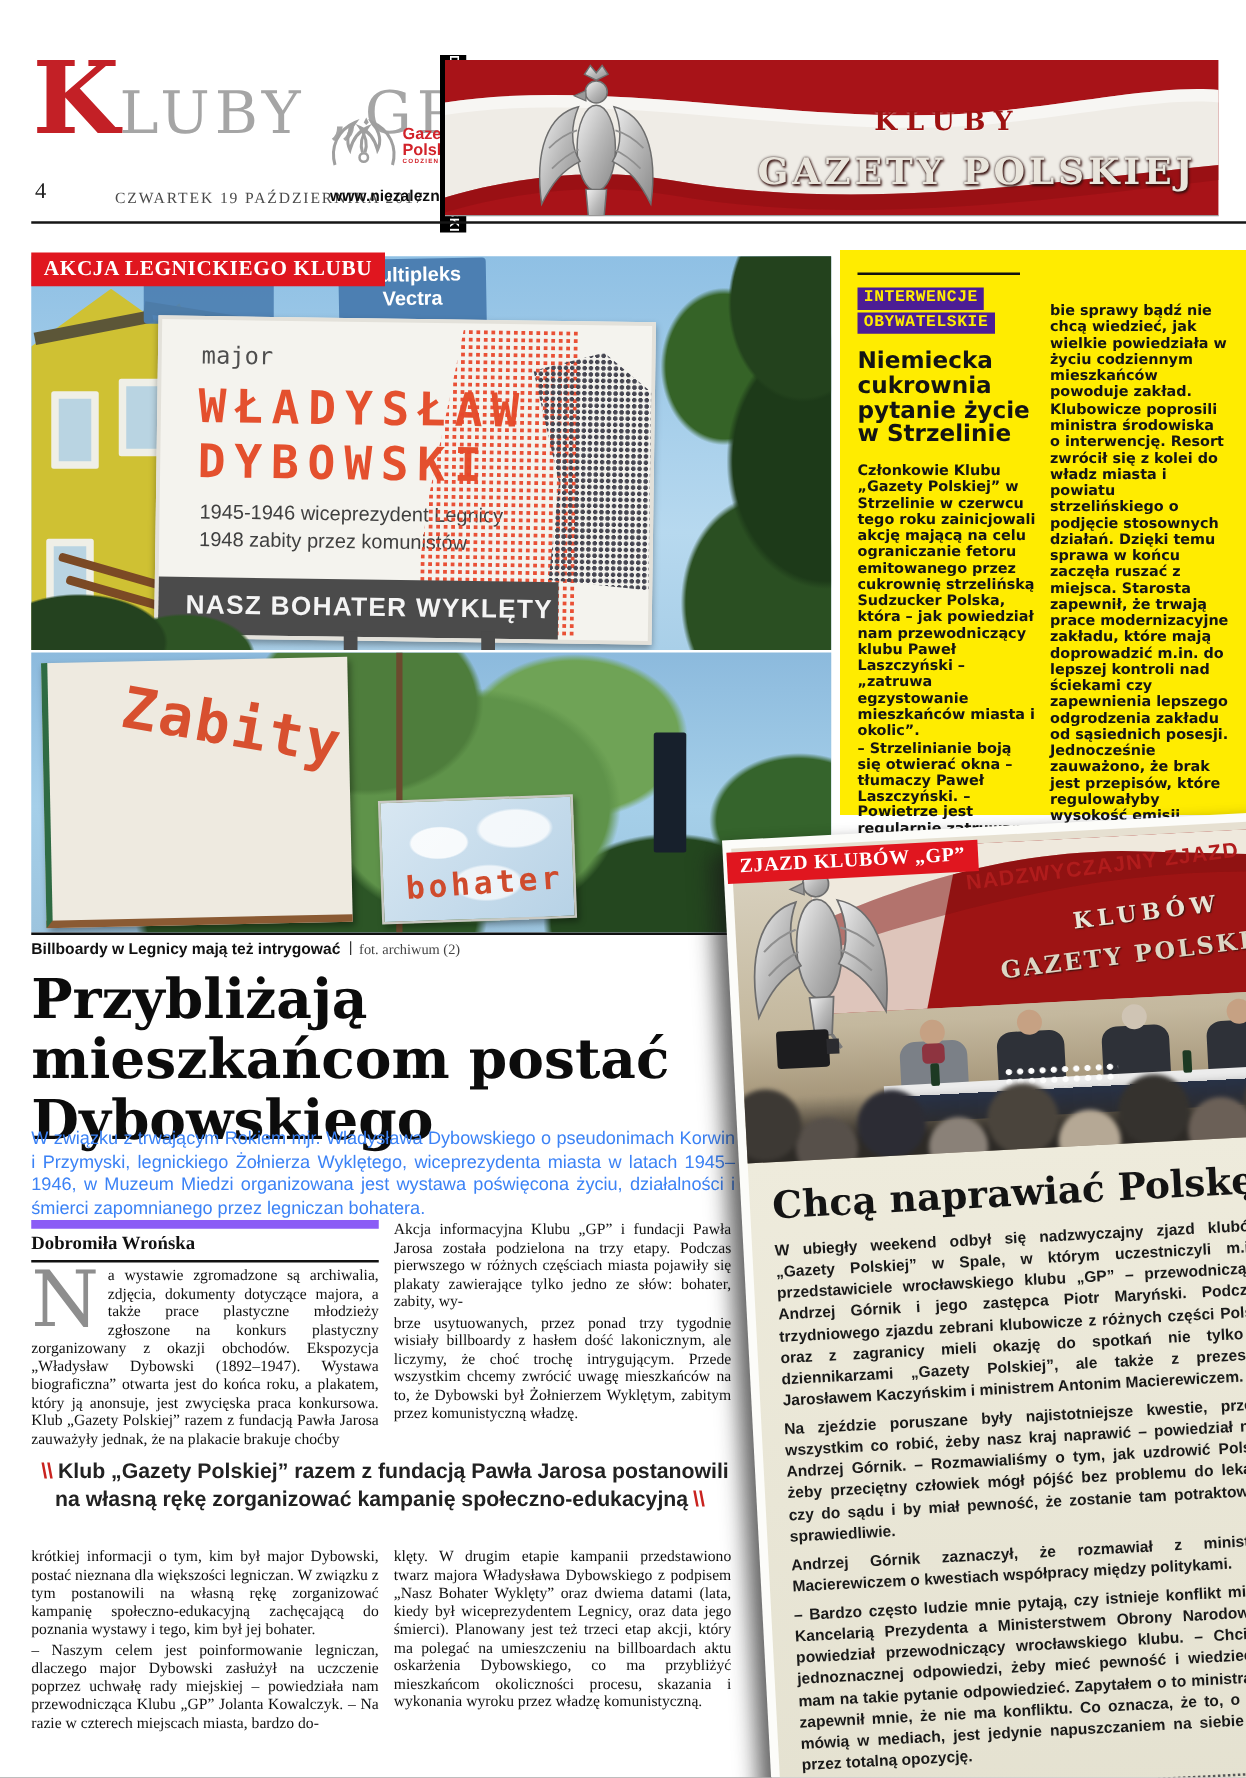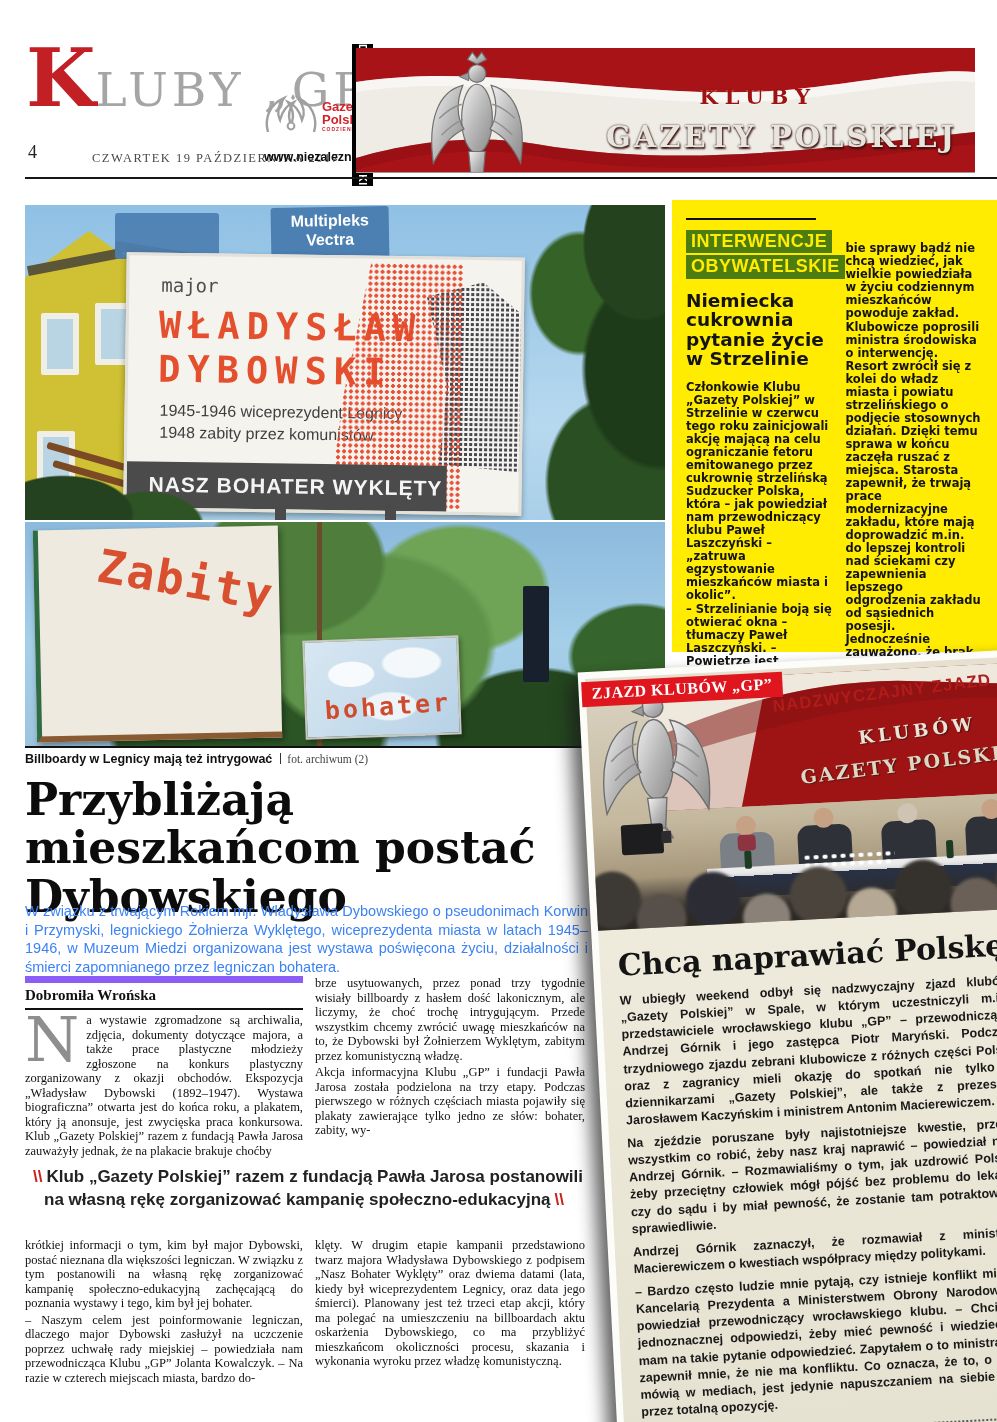--- a/index.html
+++ b/index.html
@@ -110,22 +110,22 @@
   .caption .credit{font-family:"Liberation Serif",serif;font-weight:normal;font-size:11.5px;color:#444;}
   .caption .sep{display:inline-block;width:1px;height:11px;background:#333;margin:0 6px -1px 8px;}
 
   
   .ybox{left:672px;top:200px;width:325px;height:452px;background:#ffec00;padding:12px 14px;box-sizing:border-box;}
   .ybox .cols{display:flex;gap:11px;}
   .ycol{width:50%;font-family:"DejaVu Sans","Liberation Sans",sans-serif;font-weight:bold;
         font-size:11.5px;line-height:1.13;color:#141414;text-align:left;}
   .ycol p{margin:0 0 1px;}
   .ytoprule{height:2px;background:#111;width:130px;margin:6px 0 10px;}
-  .ylabel span{display:inline-block;background:#4d7c0f;color:#ffec00;font-family:Liberation Sans, sans-serif;
-        font-weight:bold;font-size:18px;letter-spacing:.5px;padding:1px 5px 2px;margin:0 0 2px;}
+  .ylabel span{display:inline-block;background:#4c1d95;color:#ffec00;font-family:Liberation Mono, monospace;
+        font-weight:bold;font-size:13px;letter-spacing:.5px;padding:1px 5px 2px;margin:0 0 2px;}
   .ytitle{font-family:"DejaVu Sans","Liberation Sans",sans-serif;font-weight:bold;font-size:18.5px;
           line-height:1.06;margin:10px 0 12px;}
   .ycol2{padding-top:30px;}
   .dots{border-bottom:2px dotted #3a3a3a;height:8px;margin:8px 0 3px;}
   .sig{text-align:right;font-family:"Liberation Serif",serif;font-weight:normal;font-size:11.5px;color:#222;}
 
   
   .headline{left:25px;top:776px;width:575px;font-family:"DejaVu Serif",serif;font-weight:bold;
             font-size:44px;line-height:1.1;color:#0c0c0c;}
   .lead{left:25px;top:902px;width:563px;font-family:"Liberation Sans",sans-serif;font-size:14.5px;
@@ -247,20 +247,21 @@
     <span class="eagle-wrap">
       <svg width="150" height="144">
           <use href="#eagleShape" width="150" height="144"></use>
         </svg>
     </span>
     <div class="kluby">KLUBY</div>
     <div class="gazety">GAZETY POLSKIEJ</div>
   </div>
   <div class="abs hrule"></div>
 
+  <div class="abs kicker kicker-akcja">AKCJA LEGNICKIEGO KLUBU</div>
 
   <div class="abs photo1">
     <div class="building"></div>
     <div class="roofline" style="left:2px;top:52px;width:96px;transform:rotate(-11deg);"></div>
     <div class="roofline" style="left:90px;top:42px;width:78px;transform:rotate(9deg);"></div>
     <div class="win" style="left:16px;top:108px;"></div>
     <div class="win" style="left:70px;top:98px;"></div>
     <div class="win" style="left:126px;top:92px;"></div>
     <div class="win" style="left:12px;top:226px;"></div>
     <div class="win" style="left:150px;top:220px;"></div>
@@ -325,22 +326,22 @@
   </div>
 
   <h1 class="abs headline" style="margin:0;">Przybliżają mieszkańcom postać Dybowskiego</h1>
   <div class="abs lead">W związku z trwającym Rokiem mjr. Władysława Dybowskiego o pseudonimach Korwin i Przymyski, legnickiego Żołnierza Wyklętego, wiceprezydenta miasta w latach 1945–1946, w Muzeum Miedzi organizowana jest wystawa poświęcona życiu, działalności i śmierci zapomnianego przez legniczan bohatera.</div>
   <div class="abs author">Dobromiła Wrońska</div>
 
   <div class="abs bodycol col1">
     <p><span class="dropcap">N</span><span>a wystawie zgromadzone są archiwalia, zdjęcia, dokumenty dotyczące majora, a także prace plastyczne młodzieży zgłoszone na konkurs plastyczny zorganizowany z okazji obchodów. Ekspozycja „Władysław Dybowski (1892–1947). Wystawa biograficzna” otwarta jest do końca roku, a plakatem, który ją anonsuje, jest zwycięska praca konkursowa. Klub „Gazety Polskiej” razem z fundacją Pawła Jarosa zauważyły jednak, że na plakacie brakuje choćby</span></p>
   </div>
   <div class="abs bodycol col2">
+    <p>Akcja informacyjna Klubu „GP” i fundacji Pawła Jarosa została podzielona na trzy etapy. Podczas pierwszego w różnych częściach miasta pojawiły się plakaty zawierające tylko jedno ze słów: bohater, zabity, wy-</p>
     <p>brze usytuowanych, przez ponad trzy tygodnie wisiały billboardy z hasłem dość lakonicznym, ale liczymy, że choć trochę intrygującym. Przede wszystkim chcemy zwrócić uwagę mieszkańców na to, że Dybowski był Żołnierzem Wyklętym, zabitym przez komunistyczną władzę.</p>
-    <p>Akcja informacyjna Klubu „GP” i fundacji Pawła Jarosa została podzielona na trzy etapy. Podczas pierwszego w różnych częściach miasta pojawiły się plakaty zawierające tylko jedno ze słów: bohater, zabity, wy-</p>
   </div>
 
   <div class="abs pullquote">
     <span class="qmark">\\</span><span>Klub „Gazety Polskiej” razem z fundacją Pawła Jarosa postanowili na własną rękę zorganizować kampanię społeczno-edukacyjną</span><span class="qmark">\\</span>
   </div>
 
   <div class="abs bodycol col3">
     <p>krótkiej informacji o tym, kim był major Dybowski, postać nieznana dla większości legniczan. W związku z tym postanowili na własną rękę zorganizować kampanię społeczno-edukacyjną zachęcającą do poznania wystawy i tego, kim był jej bohater.</p>
     <p>– Naszym celem jest poinformowanie legniczan, dlaczego major Dybowski zasłużył na uczczenie poprzez uchwałę rady miejskiej – powiedziała nam przewodnicząca Klubu „GP” Jolanta Kowalczyk. – Na razie w czterech miejscach miasta, bardzo do-</p>
   </div>

